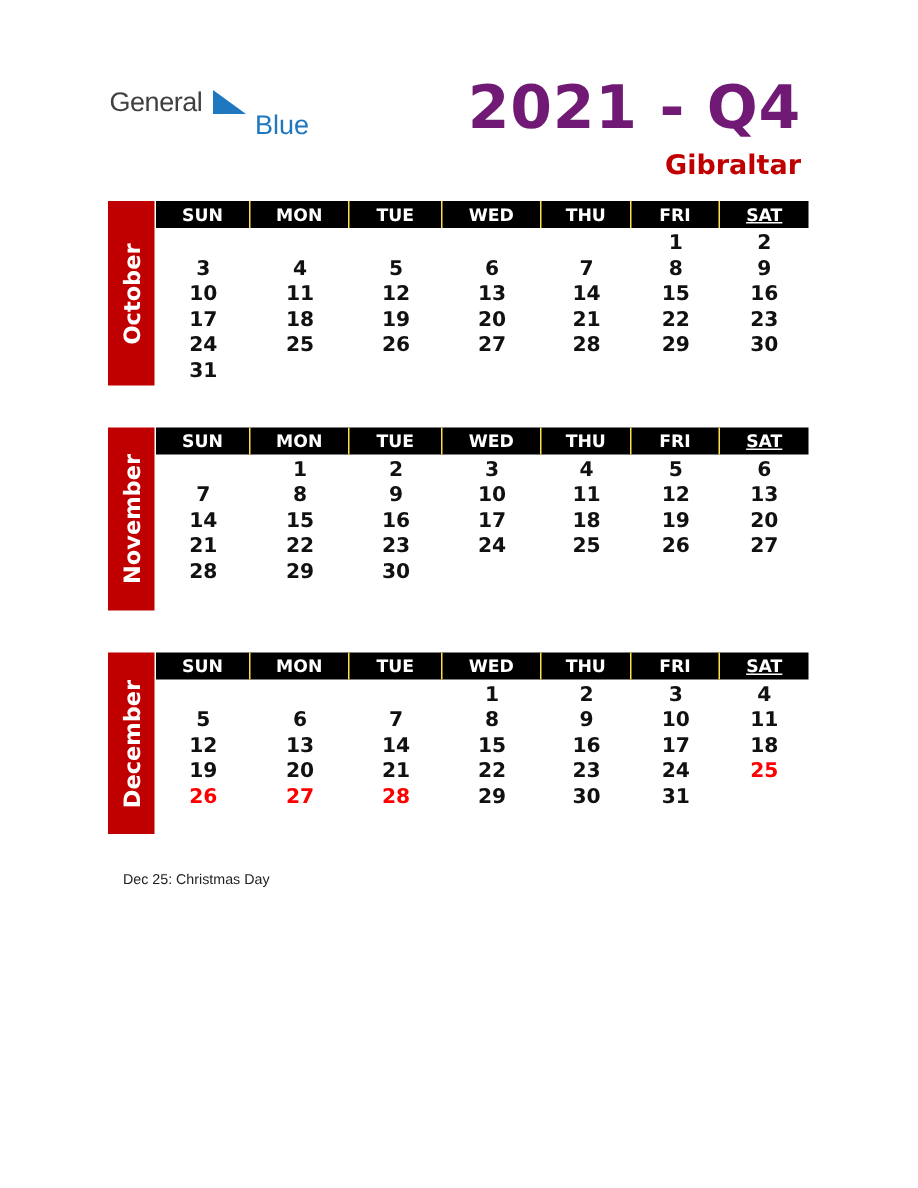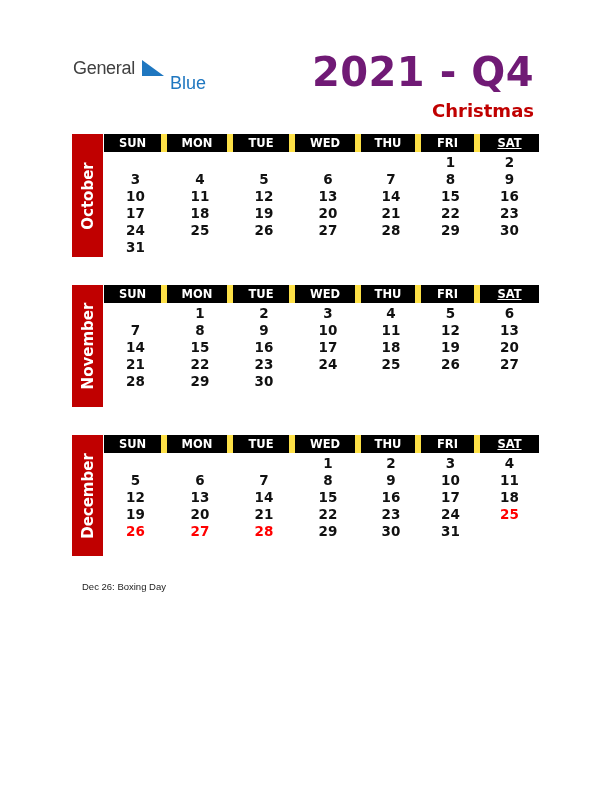--- a/index.html
+++ b/index.html
@@ -14,21 +14,21 @@
   .title { position:absolute; right:78px; top:52px; color:#701a75; font-weight:bold;
            font-family:"DejaVu Sans", sans-serif; font-size:40px; letter-spacing:0.5px; line-height:40px; }
   .country { position:absolute; right:78px; top:99px; color:#c00000; font-weight:bold;
            font-family:"DejaVu Sans", sans-serif; font-size:18px; line-height:24px; }
   .month { position:absolute; left:72px; width:467px; }
   .month .side { position:absolute; left:0; top:0; width:31px; background:#c00000; }
   .month .side span { position:absolute; left:50%; top:50%; transform:translate(-50%,-50%) rotate(-90deg);
         color:#ffffff; font-weight:bold; font-size:15px; white-space:nowrap; font-family:"DejaVu Sans", sans-serif; }
   .month .head { position:absolute; left:32px; top:0; width:435px; height:18px; background:#000000; display:flex; }
   .month .head div { color:#ffffff; font-weight:bold; font-size:11.5px; text-align:center; line-height:18px;
-        border-right:6px solid #fde047; box-sizing:border-box; }
+        border-right:1px solid #fde047; box-sizing:border-box; }
   .month .head div:last-child { border-right:none;text-decoration:underline; }
   .grid { position:absolute; left:32px; top:20px; width:435px; }
   .row { display:flex; height:17px; }
   .cell { text-align:center; font-weight:bold; font-size:13.5px; color:#111; line-height:17px; }
   .cell.hol { color:#ff0000; }
   .c0{width:63px}.c1{width:66px}.c2{width:62px}.c3{width:66px}.c4{width:60px}.c5{width:59px}.c6{width:59px}
   .notes { position:absolute; left:82px; top:580px; font-family:"Liberation Sans", sans-serif; font-size:9.5px; color:#222; }
   .notes div { line-height:14.3px; }
 </style>
 </head>
@@ -36,21 +36,21 @@
 
 <div class="logo">
   <span class="general">General</span>
   <svg width="22" height="16" viewBox="0 0 22 16">
     <polygon points="0,0 0,16 22,16" fill="#1f77c0"></polygon>
   </svg>
   <span class="blue">Blue</span>
 </div>
 
 <div class="title">2021 - Q4</div>
-<div class="country">Christmas</div>
+<div class="country">Gibraltar</div>
 
 <div id="months">
     <div class="month" style="top: 134px; height: 123px;">
       <div class="side" style="height: 123px;">
         <span>October</span>
       </div>
       <div class="head">
         <div class="c0">SUN</div>
         <div class="c1">MON</div>
         <div class="c2">TUE</div>
@@ -234,14 +234,14 @@
           <div class="cell c3">29</div>
           <div class="cell c4">30</div>
           <div class="cell c5">31</div>
           <div class="cell c6"></div>
         </div>
       </div>
     </div>
   </div>
 
 <div class="notes">
-  <div>Dec 26: Boxing Day</div>
+  <div>Dec 25: Christmas Day</div>
 </div>
 
 </body></html>

